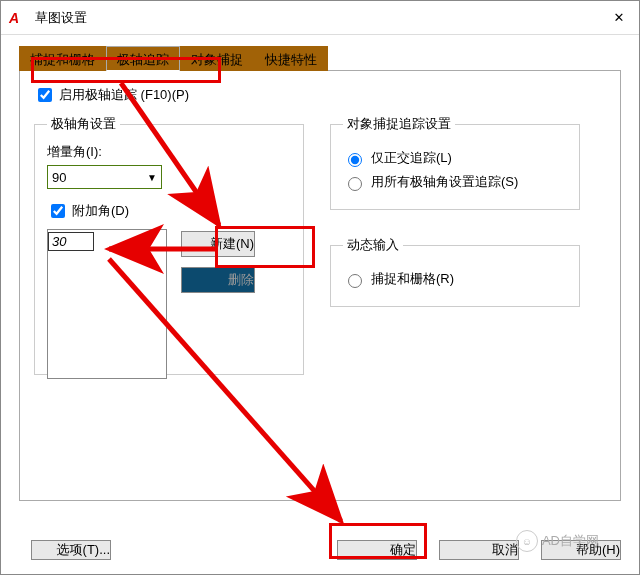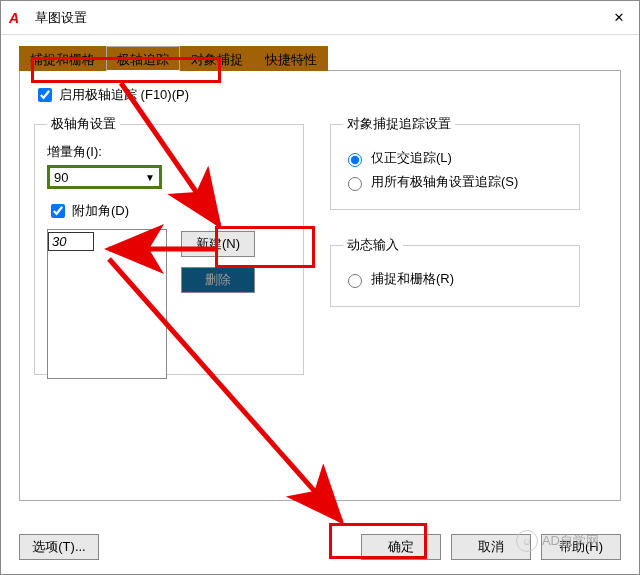--- a/index.html
+++ b/index.html
@@ -23,35 +23,35 @@
   .chk input { width:14px; height:14px; }
 
   fieldset.group { border:1px solid #ccc; padding:10px 12px 12px 12px; margin:0; }
   fieldset.group legend { padding:0 4px; }
 
   .columns { display:flex; gap:26px; margin-top:10px; }
   .col-left { width:270px; }
   .col-right { width:250px; }
 
   .row-label { margin-bottom:4px; }
-  .combo { width:115px; height:24px; border:3px solid #4d7c0f; display:flex; align-items:center; padding:0 4px; justify-content:space-between;gap:38px; }
+  .combo { width:115px; height:24px; border:1px solid #4d7c0f; display:flex; align-items:center; padding:0 4px; justify-content:space-between;gap:38px; }
   .combo .caret { font-size:10px; }
 
   .angle-box { display:flex; gap:14px; margin-top:8px; }
   .listbox { width:120px; height:150px; border:1px solid #888; padding:0; background:#fff;font-style:italic; }
   .listbox .item { width:46px; border:1px solid #333; padding:1px 3px; margin:2px 0; }
-  .btn { width:74px; height:26px; border:1px solid #888; background:#e8e8e8; display:flex; align-items:center; justify-content:center; }
+  .btn { width:74px; height:26px; border:1px solid #888; background:#e8e8e8; display:flex; align-items:center; justify-content:flex-end; }
   .btn.disabled { color:#999; background:#0c4a6e; }
   .btnstack { display:flex; flex-direction:column; gap:10px; margin-top:2px; }
 
   .radio-row { display:flex; align-items:center; gap:6px; margin:6px 0; }
   .radio-row input { width:14px; height:14px; }
 
   .footer { position:absolute; left:18px; right:18px; bottom:14px; display:flex; align-items:center; }
-  .footer .btn { width:80px; height:26px; }
+  .footer .btn { width:80px; height:20px;margin-left:12px; }
   .footer .spacer { flex:1; }
 
   .hl { position:absolute; border:3px solid #e60000; pointer-events:none; z-index:20; }
   .hl.r1 { top:56px; left:30px; width:190px; height:26px; }
   .hl.r2 { top:225px; left:214px; width:100px; height:42px; }
   .hl.r3 { top:522px; left:328px; width:98px; height:36px; }
 
   svg.arrows { position:absolute; top:0; left:0; pointer-events:none; z-index:18; }
 
   .wm { position:absolute; right:40px; bottom:22px; display:flex; align-items:center; gap:4px; color:#aaa; font-size:11px; pointer-events:none; }

